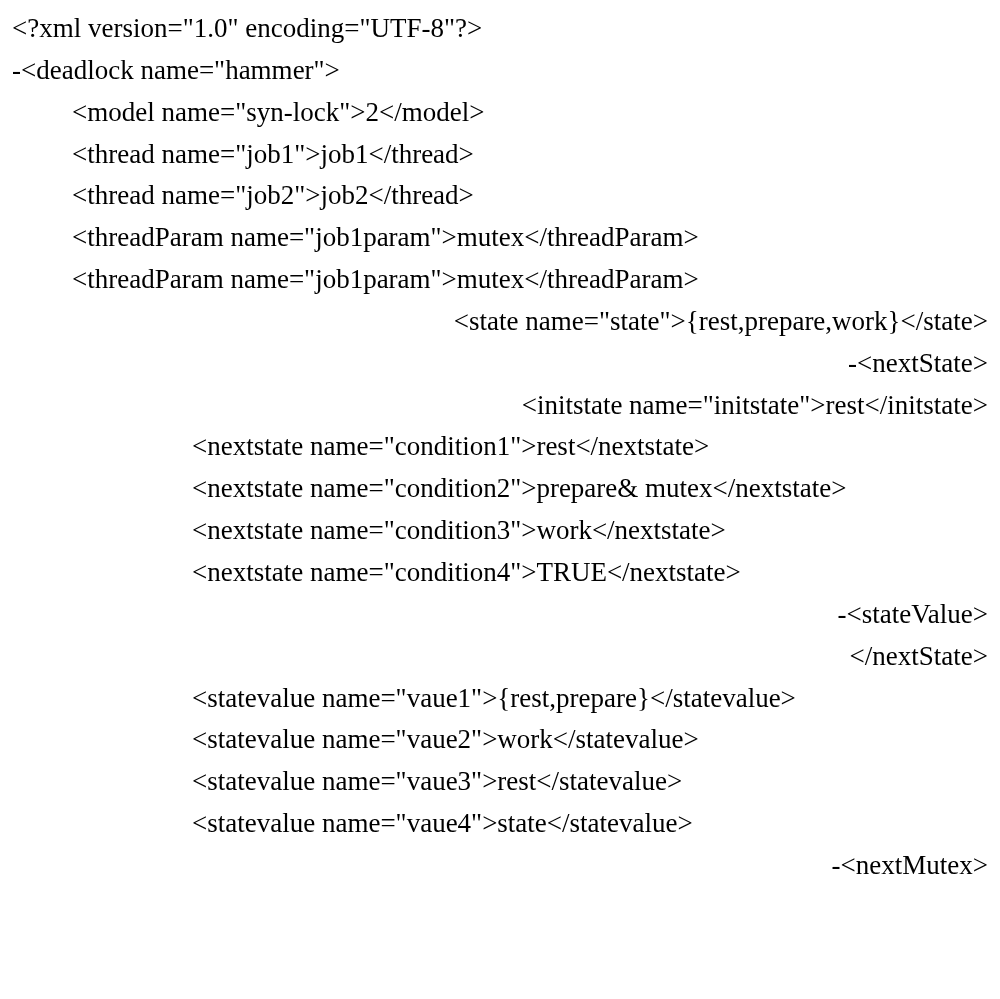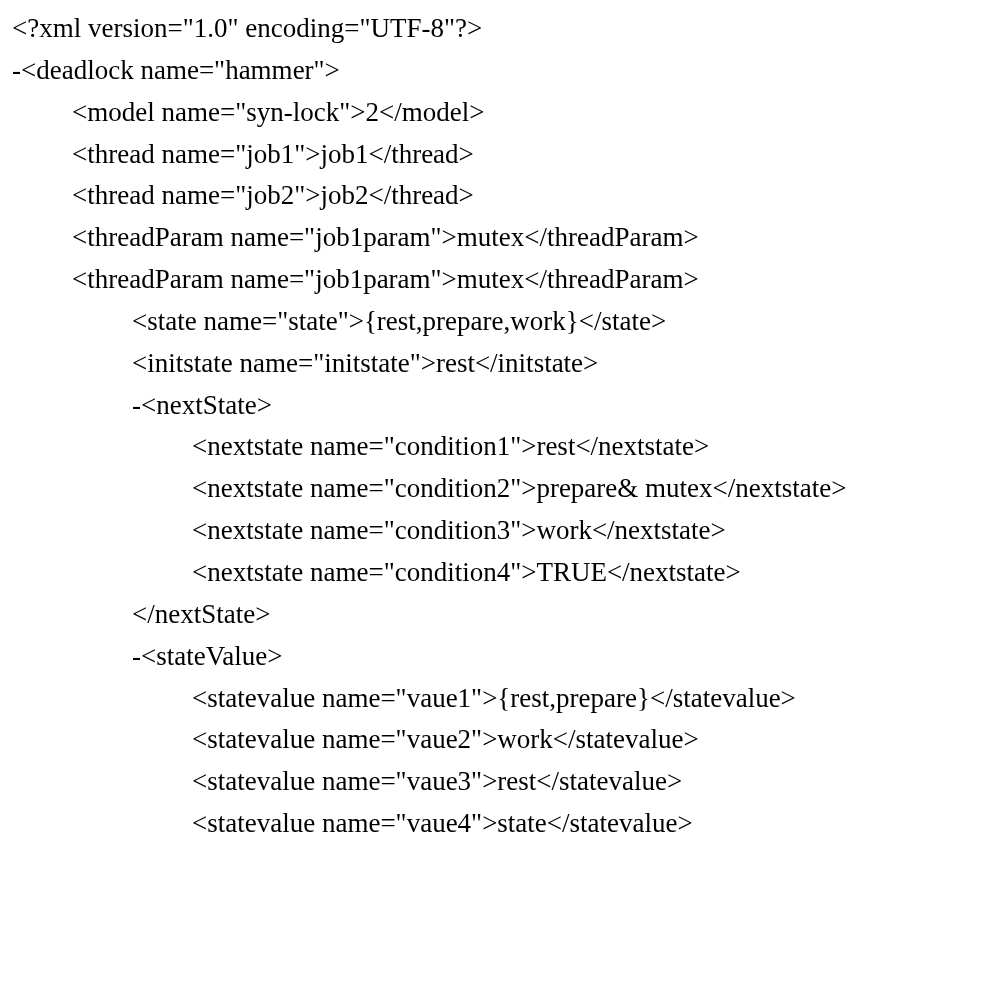--- a/index.html
+++ b/index.html
@@ -9,40 +9,41 @@
     font-family: "Times New Roman", Times, serif;
     font-size: 27px;
     line-height: 1.55;
     color: #000000;
     white-space: nowrap;
   }
   .line {
     display: block;
   }
   .ind1 { padding-left: 60px; }
-  .ind2 { padding-left: 120px; }
+  .ind2 { padding-left: 120px; text-align: right; }
   .ind3 { padding-left: 180px; }
 </style>
 </head>
 <body>
 
 <div id="doc">
     <span class="line">&lt;?xml version="1.0" encoding="UTF-8"?&gt;</span>
     <span class="line">-&lt;deadlock name="hammer"&gt;</span>
     <span class="line ind1">&lt;model name="syn-lock"&gt;2&lt;/model&gt;</span>
     <span class="line ind1">&lt;thread name="job1"&gt;job1&lt;/thread&gt;</span>
     <span class="line ind1">&lt;thread name="job2"&gt;job2&lt;/thread&gt;</span>
     <span class="line ind1">&lt;threadParam name="job1param"&gt;mutex&lt;/threadParam&gt;</span>
     <span class="line ind1">&lt;threadParam name="job1param"&gt;mutex&lt;/threadParam&gt;</span>
     <span class="line ind2">&lt;state name="state"&gt;{rest,prepare,work}&lt;/state&gt;</span>
+    <span class="line ind2">-&lt;nextState&gt;</span>
     <span class="line ind2">&lt;initstate name="initstate"&gt;rest&lt;/initstate&gt;</span>
-    <span class="line ind2">-&lt;nextState&gt;</span>
     <span class="line ind3">&lt;nextstate name="condition1"&gt;rest&lt;/nextstate&gt;</span>
     <span class="line ind3">&lt;nextstate name="condition2"&gt;prepare&amp; mutex&lt;/nextstate&gt;</span>
     <span class="line ind3">&lt;nextstate name="condition3"&gt;work&lt;/nextstate&gt;</span>
     <span class="line ind3">&lt;nextstate name="condition4"&gt;TRUE&lt;/nextstate&gt;</span>
+    <span class="line ind2">-&lt;stateValue&gt;</span>
     <span class="line ind2">&lt;/nextState&gt;</span>
-    <span class="line ind2">-&lt;stateValue&gt;</span>
     <span class="line ind3">&lt;statevalue name="vaue1"&gt;{rest,prepare}&lt;/statevalue&gt;</span>
     <span class="line ind3">&lt;statevalue name="vaue2"&gt;work&lt;/statevalue&gt;</span>
     <span class="line ind3">&lt;statevalue name="vaue3"&gt;rest&lt;/statevalue&gt;</span>
     <span class="line ind3">&lt;statevalue name="vaue4"&gt;state&lt;/statevalue&gt;</span>
+    <span class="line ind2">-&lt;nextMutex&gt;</span>
   </div>
 
 </body></html>

